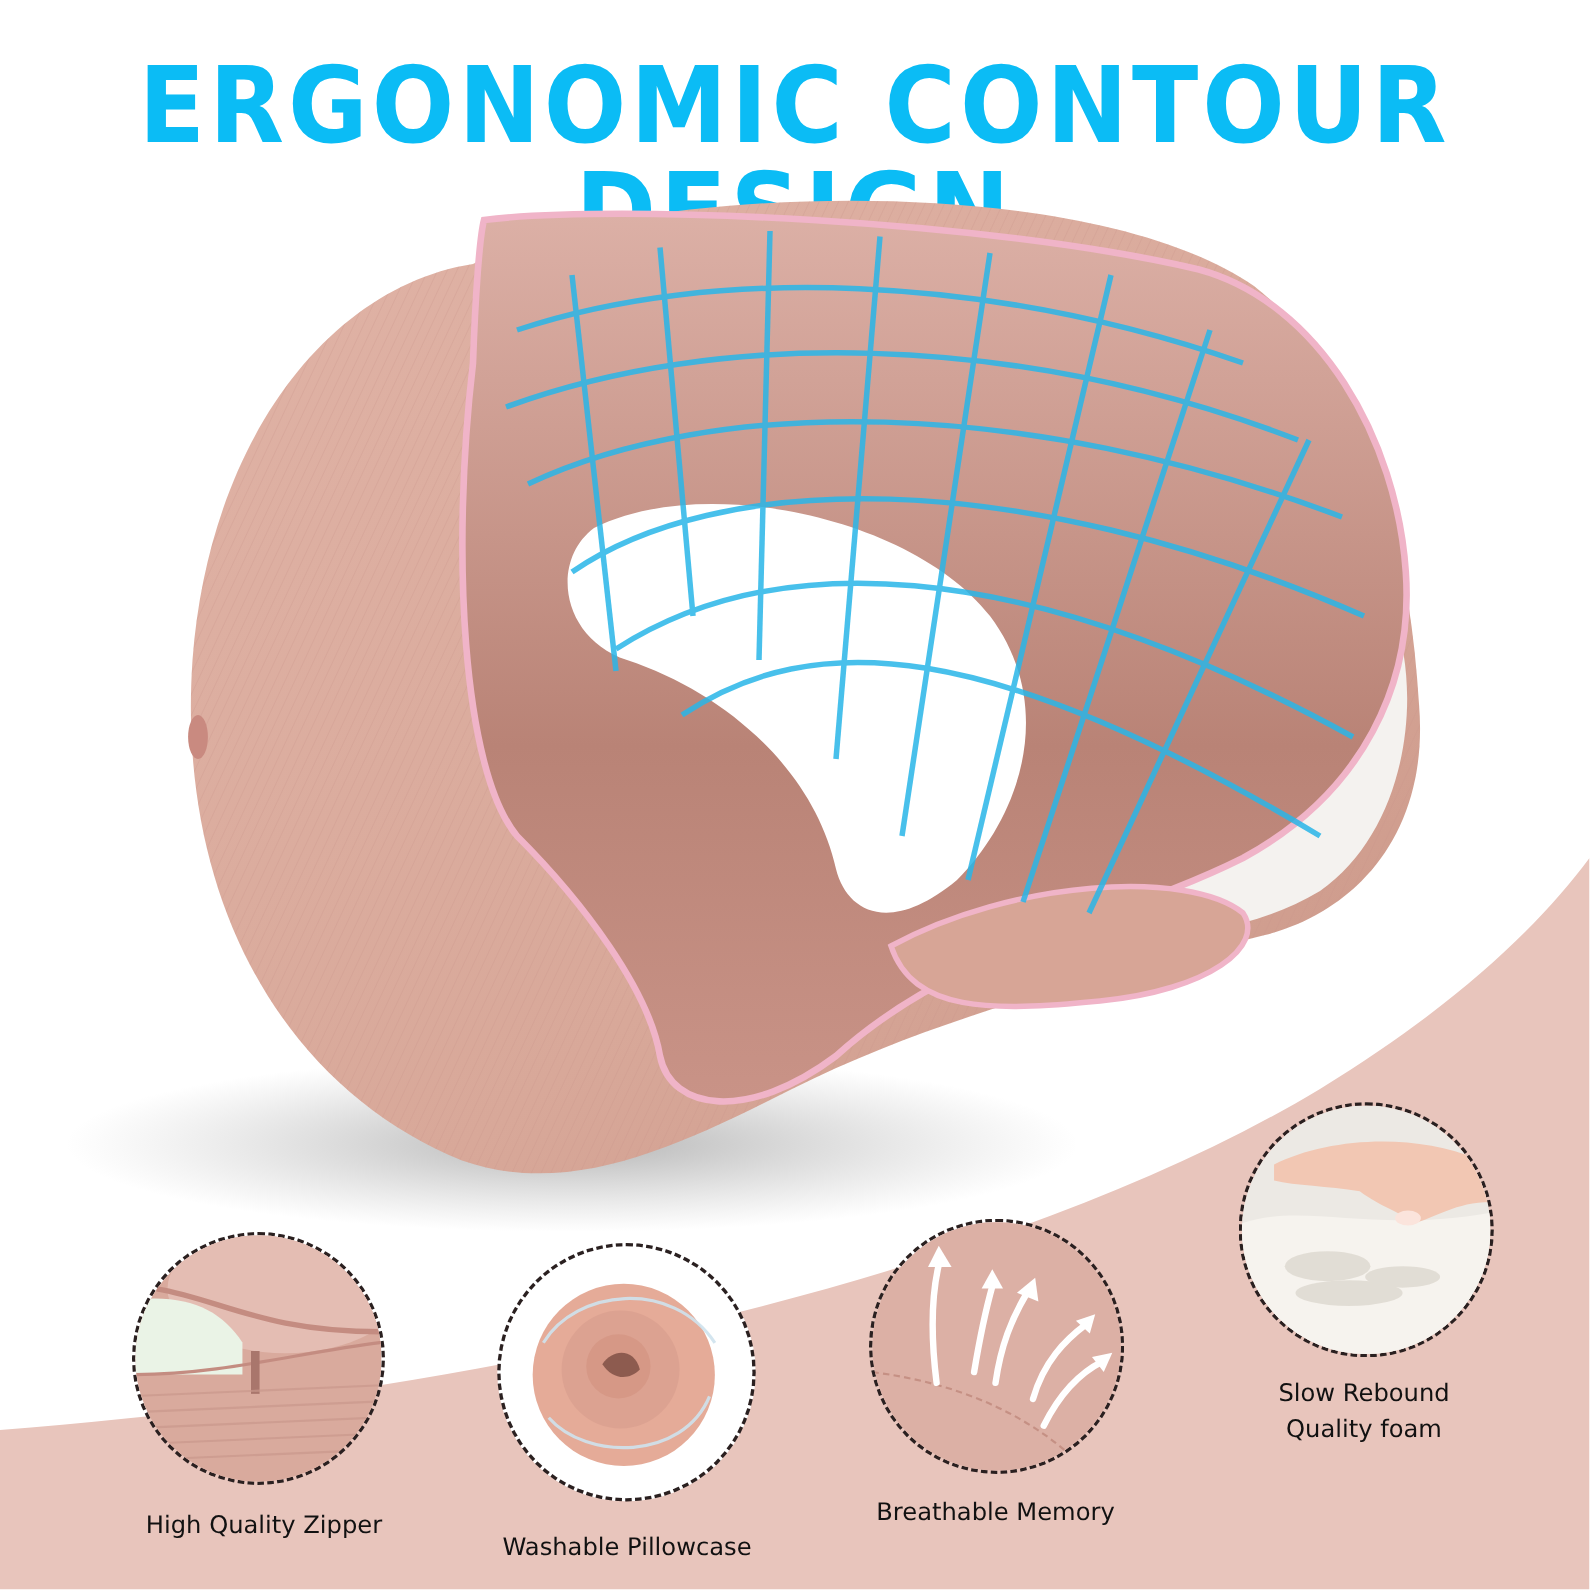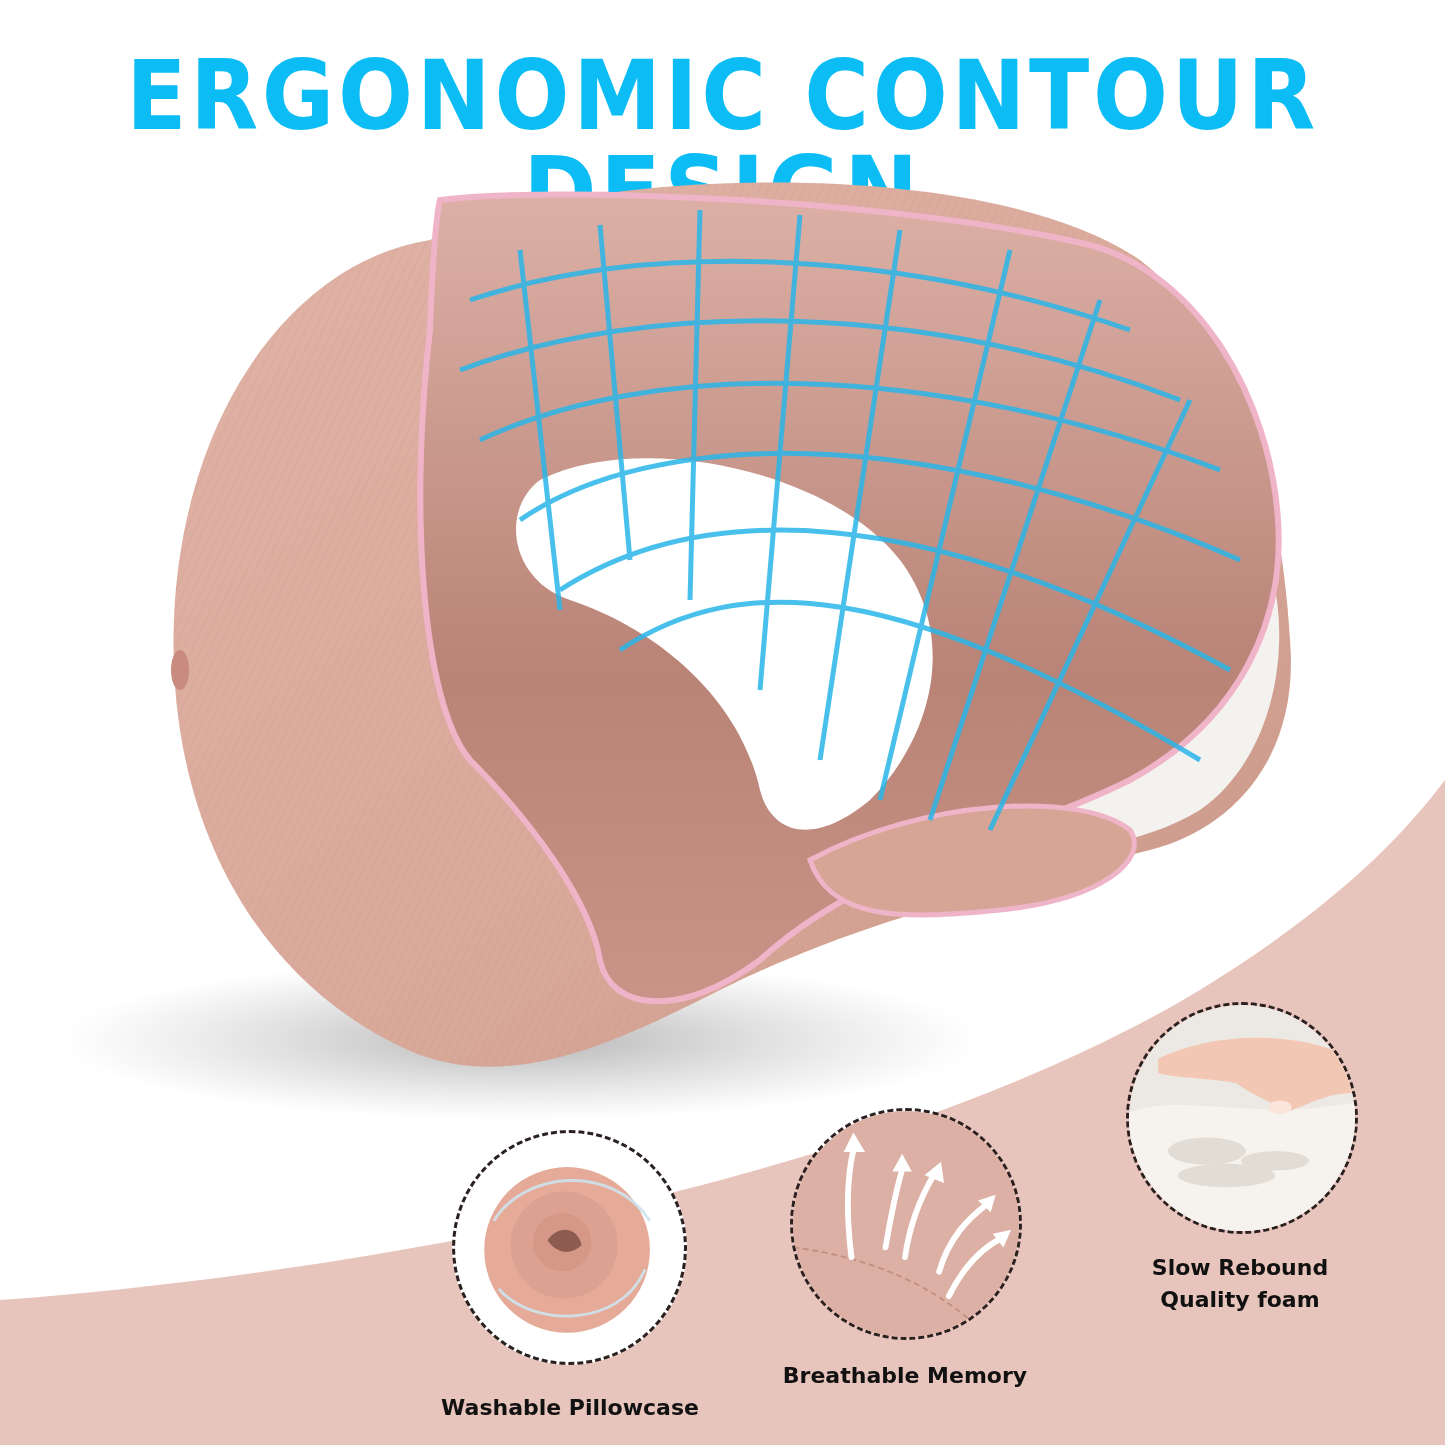--- a/index.html
+++ b/index.html
@@ -3,21 +3,21 @@
 <meta charset="utf-8">
 <style>
   html,body{margin:0;padding:0;}
   body{width:1445px;height:1445px;position:relative;overflow:hidden;background:#ffffff;font-family:"DejaVu Sans",sans-serif;}
   .stage{position:absolute;inset:0;}
   .bg-wave{position:absolute;left:0;top:0;width:1445px;height:1445px;}
   .headline{position:absolute;left:0;top:48px;width:1445px;text-align:center;font-family:"DejaVu Sans",sans-serif;font-weight:bold;font-size:96px;letter-spacing:4px;color:#0bbcf5;transform:scaleX(0.92);transform-origin:center;line-height:1;}
   .pillow{position:absolute;left:0;top:0;width:1445px;height:1445px;}
   .feature{position:absolute;}
   .feature .circle{position:absolute;border-radius:50%;border:3px dashed #2a2020;overflow:hidden;box-sizing:border-box;}
-  .feature .label{position:absolute;text-align:center;font-family:"DejaVu Sans",sans-serif;font-size:22px;color:#111;white-space:nowrap;line-height:1.45;font-weight:bold;}
+  .feature .label{position:absolute;text-align:center;font-family:"DejaVu Sans",sans-serif;font-size:22px;color:#111;white-space:nowrap;line-height:1.45;}
   .circle svg{width:100%;height:100%;display:block;}
 </style>
 </head>
 <body>
 
 <div class="stage">
 
   <svg class="bg-wave" viewBox="0 0 1445 1445">
     <path d="M0 1300 C 400 1270, 900 1170, 1200 990 C 1330 910, 1400 840, 1445 780 L1445 1445 L0 1445 Z" fill="#e8c5bc"></path>
   </svg>
@@ -72,20 +72,40 @@
       <path d="M800 215 L 760 690"></path>
       <path d="M900 230 L 820 760"></path>
       <path d="M1010 250 L 880 800"></path>
       <path d="M1100 300 L 930 820"></path>
       <path d="M1190 400 L 990 830"></path>
     </g>
 
     <ellipse cx="180" cy="670" rx="9" ry="20" fill="#c98a80"></ellipse>
   </svg>
 
+  <div class="feature" style="left:110px;top:1120px;width:260px;height:300px;">
+    <div class="circle" style="left:10px;top:0;width:230px;height:230px;">
+      <svg viewBox="0 0 230 230">
+        <rect width="230" height="230" fill="#d9aa9d"></rect>
+        <ellipse cx="140" cy="50" rx="110" ry="60" fill="#e4bdb3"></ellipse>
+        <path d="M0 60 C 50 55, 80 70, 100 100 L 100 130 L 0 130 Z" fill="#eaf3e6"></path>
+        <path d="M20 50 C 80 60, 120 90, 230 90" stroke="#c48c81" stroke-width="5" fill="none"></path>
+        <path d="M0 130 C 80 130, 150 110, 230 100" stroke="#c48c81" stroke-width="3" fill="none"></path>
+        <rect x="108" y="108" width="8" height="40" fill="#a9766c"></rect>
+        <g stroke="#c9988c" stroke-width="2" opacity="0.7">
+          <line x1="0" y1="150" x2="230" y2="140"></line>
+            <line x1="0" y1="165" x2="230" y2="155"></line>
+          <line x1="0" y1="180" x2="230" y2="170"></line>
+            <line x1="0" y1="195" x2="230" y2="185"></line>
+          <line x1="0" y1="210" x2="230" y2="200"></line>
+        </g>
+      </svg>
+    </div>
+    <div class="label" style="left:0;top:252px;width:260px;">High Quality Zipper</div>
+  </div>
 
   <div class="feature" style="left:440px;top:1130px;width:260px;height:310px;">
     <div class="circle" style="left:12px;top:0;width:235px;height:235px;background:#fff;">
       <svg viewBox="0 0 235 235">
         <circle cx="118" cy="118" r="115" fill="#ffffff"></circle>
         <circle cx="115" cy="120" r="85" fill="#e5ab98"></circle>
         <circle cx="112" cy="115" r="55" fill="#dca291"></circle>
         <circle cx="110" cy="112" r="30" fill="#d69886"></circle>
         <path d="M95 110 C 105 95, 125 95, 130 115 C 120 125, 105 125, 95 110 Z" fill="#8d5b4f"></path>
         <g stroke="#cfe3ee" stroke-width="3" fill="none" opacity="0.9">

